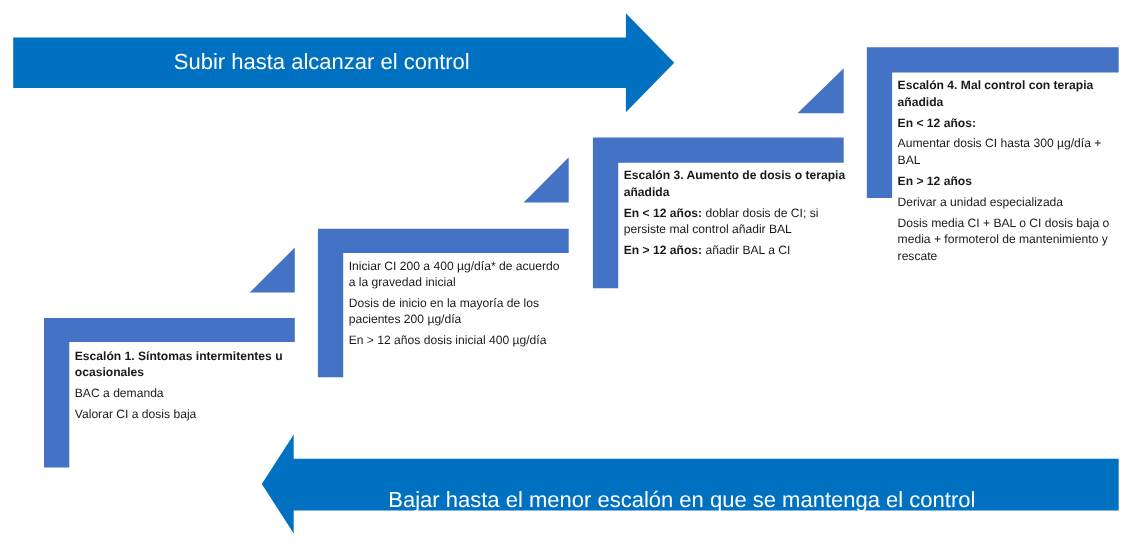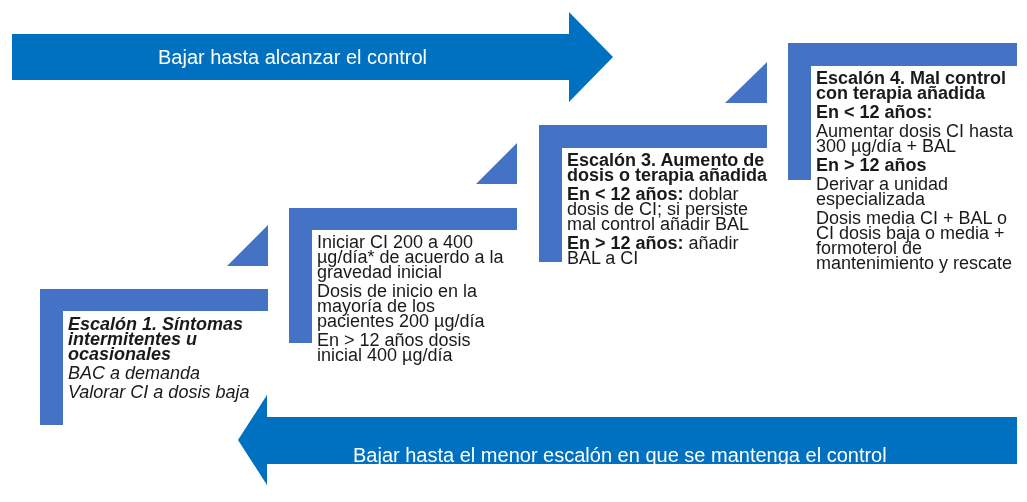--- a/index.html
+++ b/index.html
@@ -1,20 +1,20 @@
 <!DOCTYPE html>
 <html><head>
 <meta charset="utf-8">
 <style>
   html, body { margin:0; padding:0; background:#ffffff; }
   body { width:1027px; height:502px; position:relative; overflow:hidden;
          font-family:"Liberation Sans", "DejaVu Sans", sans-serif; color:#1a1a1a; }
   svg.shapes { position:absolute; left:0; top:0; }
   .arrow-label { position:absolute; color:#ffffff; white-space:nowrap; font-size:20px; }
-  .step-text { position:absolute; font-size:18px; line-height:15px; }
+  .step-text { position:absolute; font-size:11px; line-height:15px; }
   .step-text .title { font-weight:bold; margin-bottom:4px; }
   .step-text .line { margin-bottom:4px; }
   .step-text .b { font-weight:bold; }
 </style>
 </head>
 <body>
 
 <svg class="shapes" width="1027" height="502">
 
   <polygon points="12,34 569,34 569,12 613,57 569,102 569,80 12,80" fill="#0070C0"></polygon>
@@ -26,24 +26,24 @@
 
   <polygon points="289,208 517,208 517,230 312,230 312,343 289,343" fill="#4472C4"></polygon>
   <polygon points="517,143 517,184 476,184" fill="#4472C4"></polygon>
 
   <polygon points="539,125 767,125 767,148 562,148 562,262 539,262" fill="#4472C4"></polygon>
   <polygon points="767,62 767,103 725,103" fill="#4472C4"></polygon>
 
   <polygon points="788,43 1017,43 1017,66 811,66 811,180 788,180" fill="#4472C4"></polygon>
 </svg>
 
-<div class="arrow-label" style="left:158px; top:46px;">Bajar hasta alcanzar el control</div>
+<div class="arrow-label" style="left:158px; top:46px;">Subir hasta alcanzar el control</div>
 <div class="arrow-label" style="left:353px; top:444px;">Bajar hasta el menor escalón en que se mantenga el control</div>
 
-<div class="step-text" style="left:68px; top:317px; width:205px;font-style:italic;">
+<div class="step-text" style="left:68px; top:317px; width:205px;">
   <div class="title">Escalón 1. Síntomas intermitentes u ocasionales</div>
   <div class="line">BAC a demanda</div>
   <div class="line">Valorar CI a dosis baja</div>
 </div>
 
 <div class="step-text" style="left:317px; top:235px; width:200px;">
   <div class="line">Iniciar CI 200 a 400 µg/día* de acuerdo a la gravedad inicial</div>
   <div class="line">Dosis de inicio en la mayoría de los pacientes 200 µg/día</div>
   <div class="line">En &gt; 12 años dosis inicial 400 µg/día</div>
 </div>

